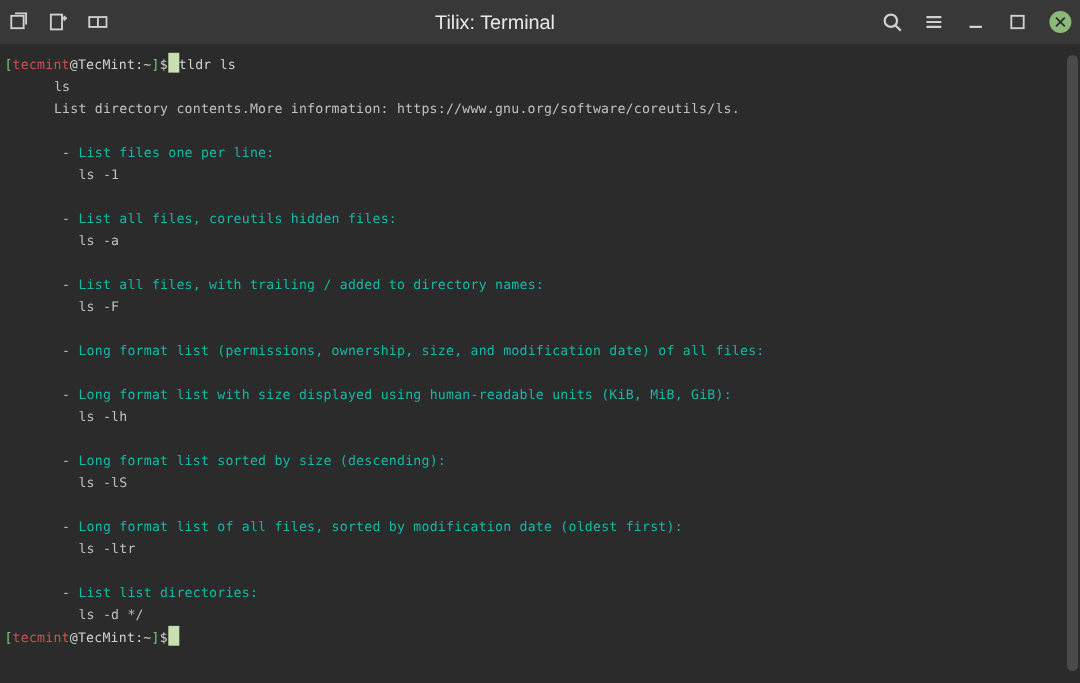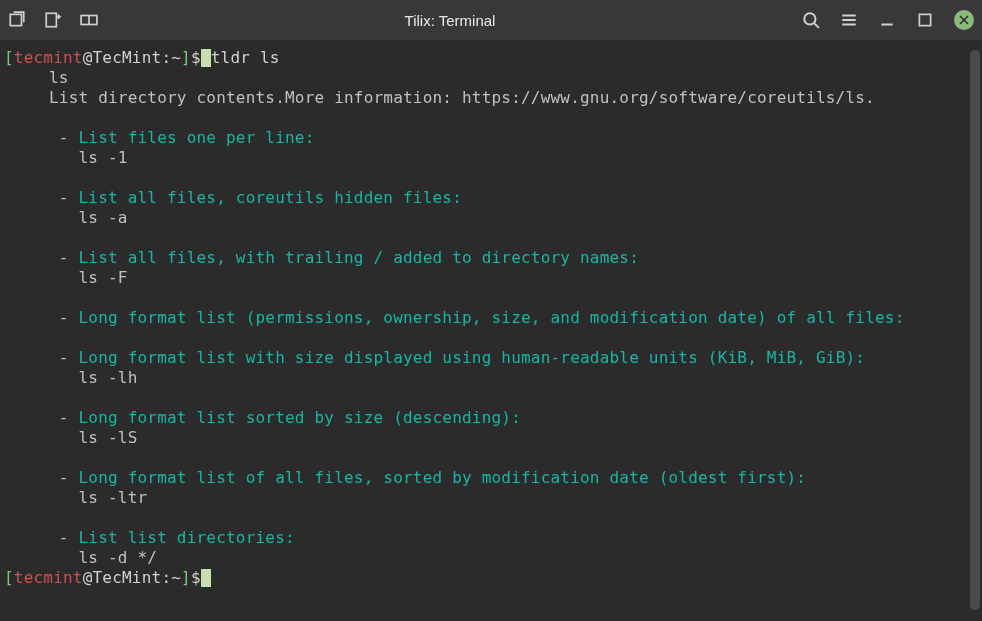--- a/index.html
+++ b/index.html
@@ -13,27 +13,27 @@
     .titlebar {
       height: 40px;
       background: #383838;
       display: flex;
       align-items: center;
       padding: 0 8px;
       color: #d0d0d0;
     }
     .tb-left { display: flex; gap: 18px; align-items: center; }
     .tb-icon { width: 18px; height: 18px; display: flex; align-items: center; justify-content: center; cursor: pointer; }
-    .tb-title { flex: 1; text-align: center; font-size: 15px; color: #e8e8e8; font-family: sans-serif; }
+    .tb-title { flex: 1; text-align: center; font-size: 18px; color: #e8e8e8; font-family: sans-serif; }
     .tb-right { display: flex; gap: 20px; align-items: center; }
     .close-btn { width: 20px; height: 20px; border-radius: 50%; background: #8ab97a; display: flex; align-items: center; justify-content: center; cursor: pointer; }
     .close-btn svg { width: 10px; height: 10px; }
     .terminal {
       padding: 8px 4px 4px 4px;
-      font-size: 16px;
+      font-size: 12px;
       line-height: 20px;
       color: #d0d0d0;
       letter-spacing: 0.2px;
     }
     .prompt-bracket { color: #7cc77c; }
     .prompt-user { color: #d05050; }
     .prompt-at { color: #d0d0d0; }
     .prompt-host { color: #d0d0d0; }
     .prompt-path { color: #d0d0d0; }
     .prompt-dollar { color: #d0d0d0; }

